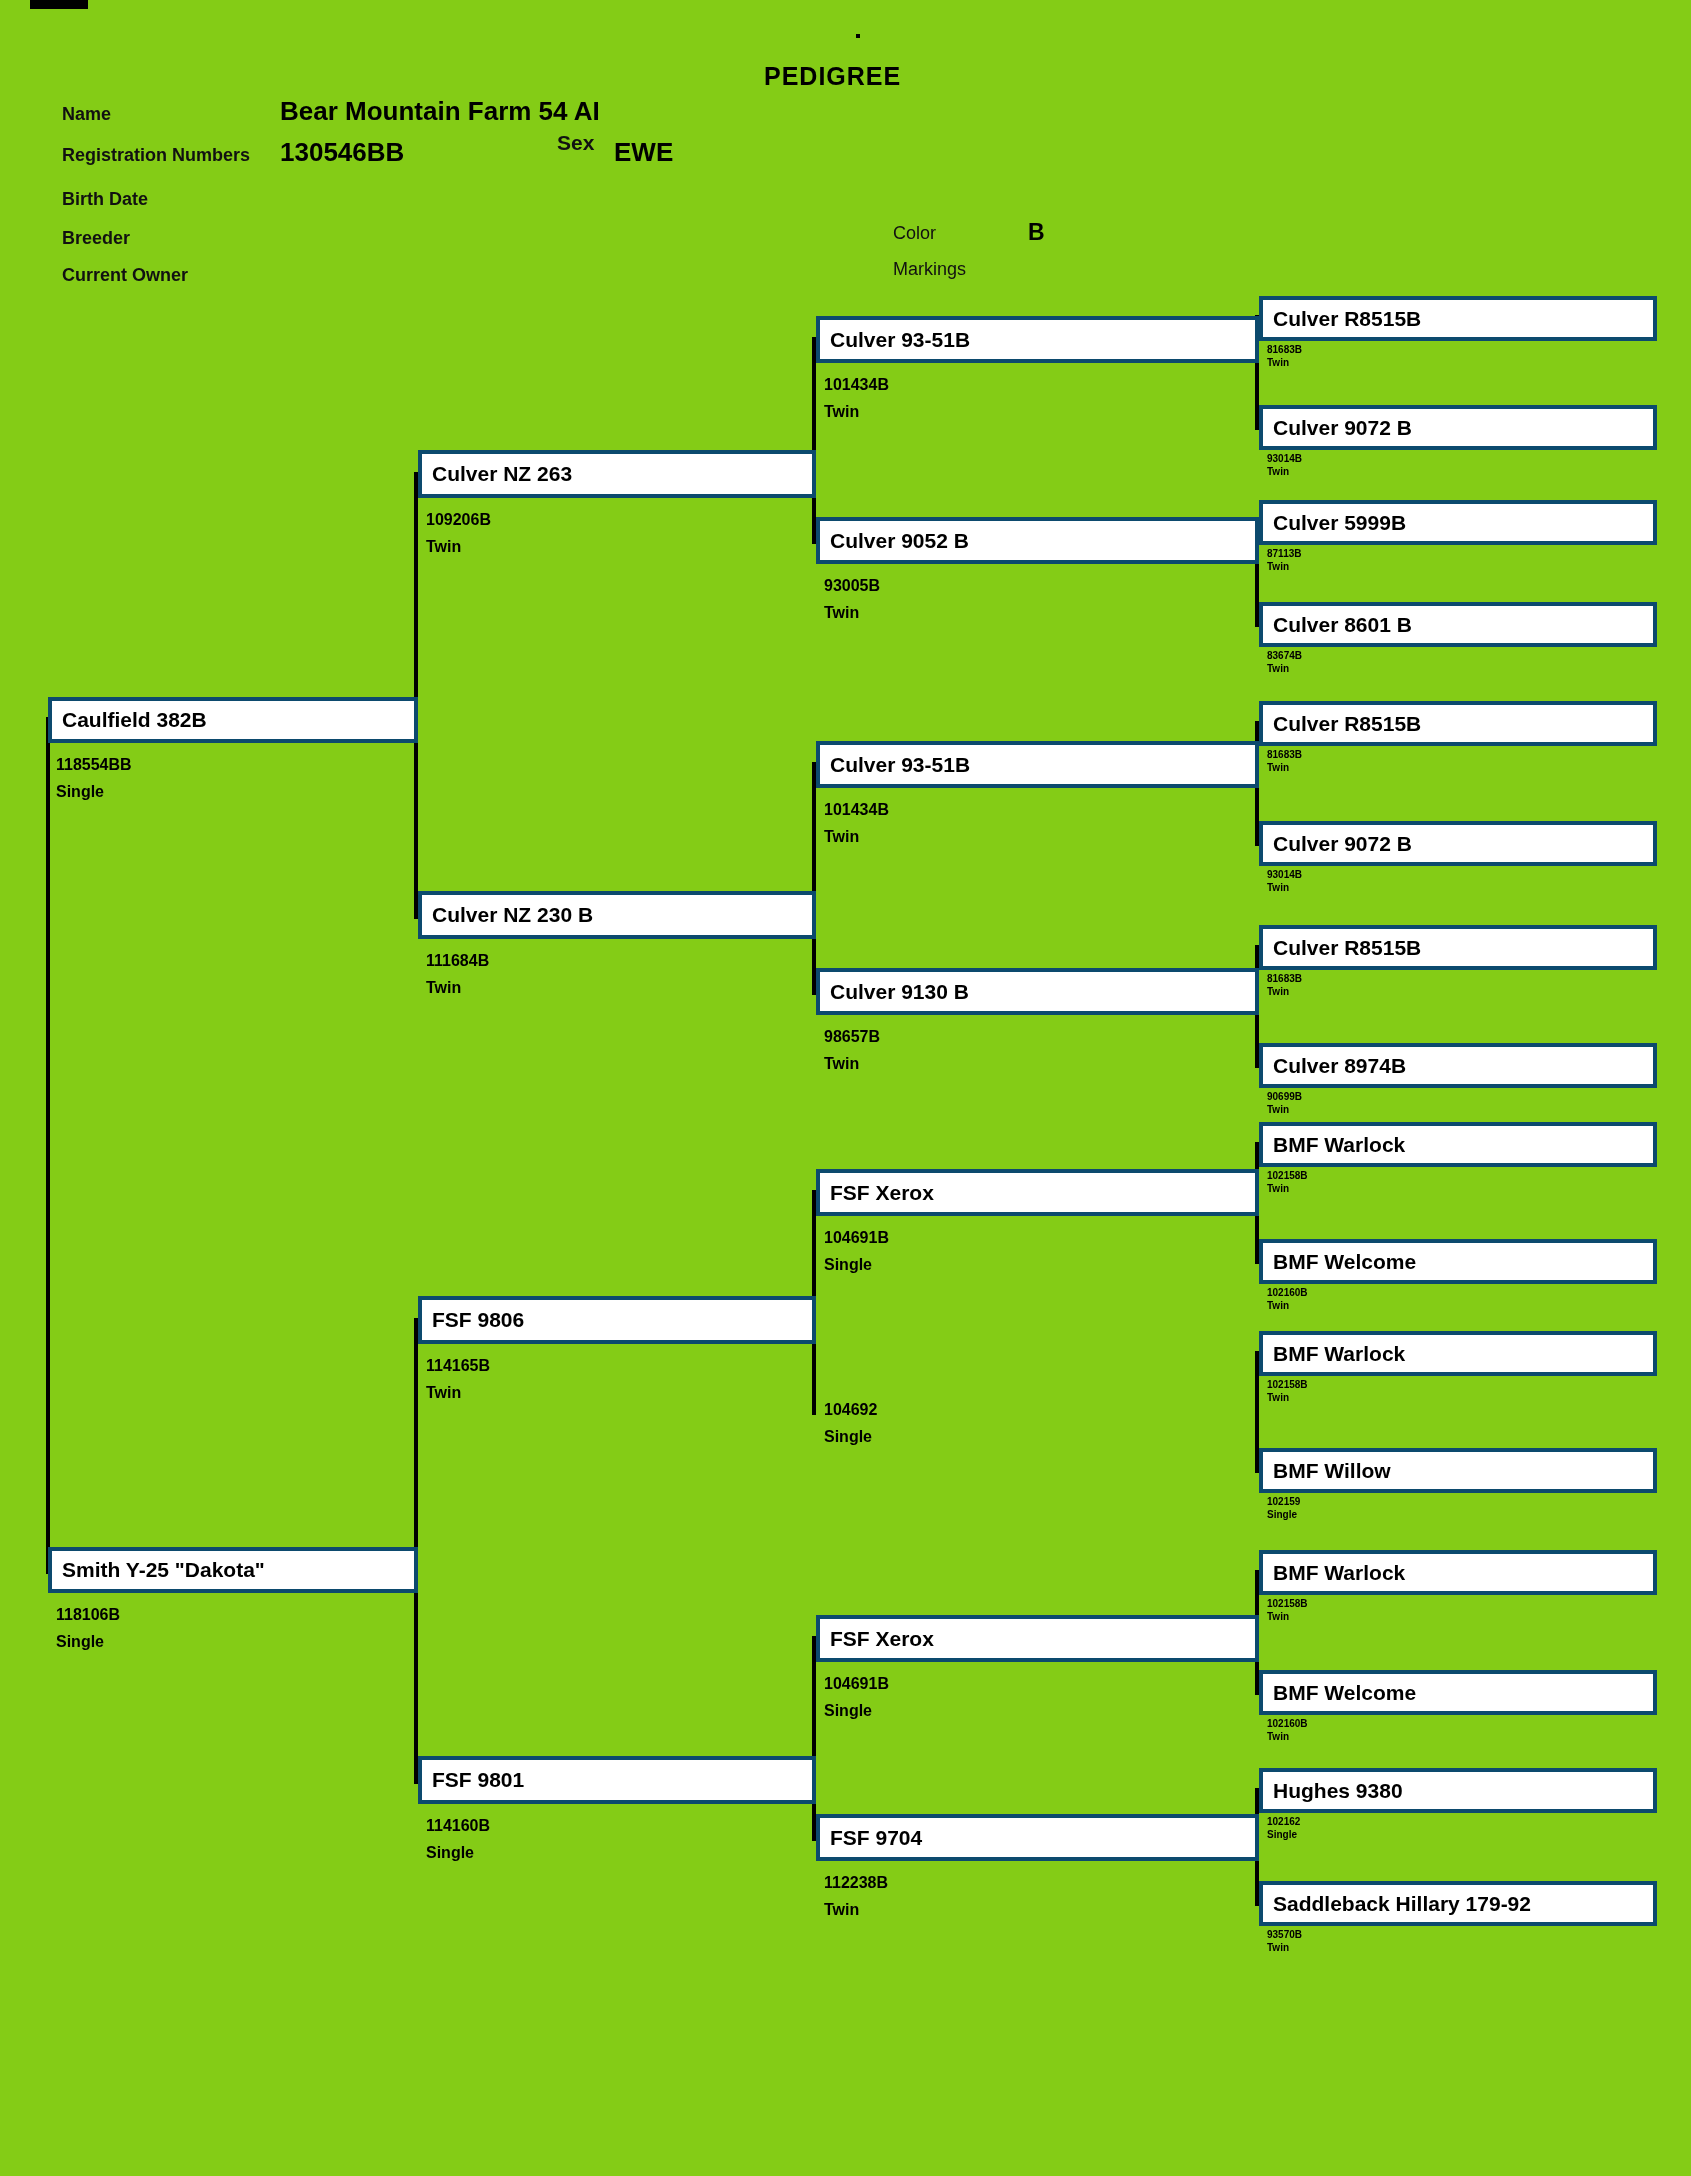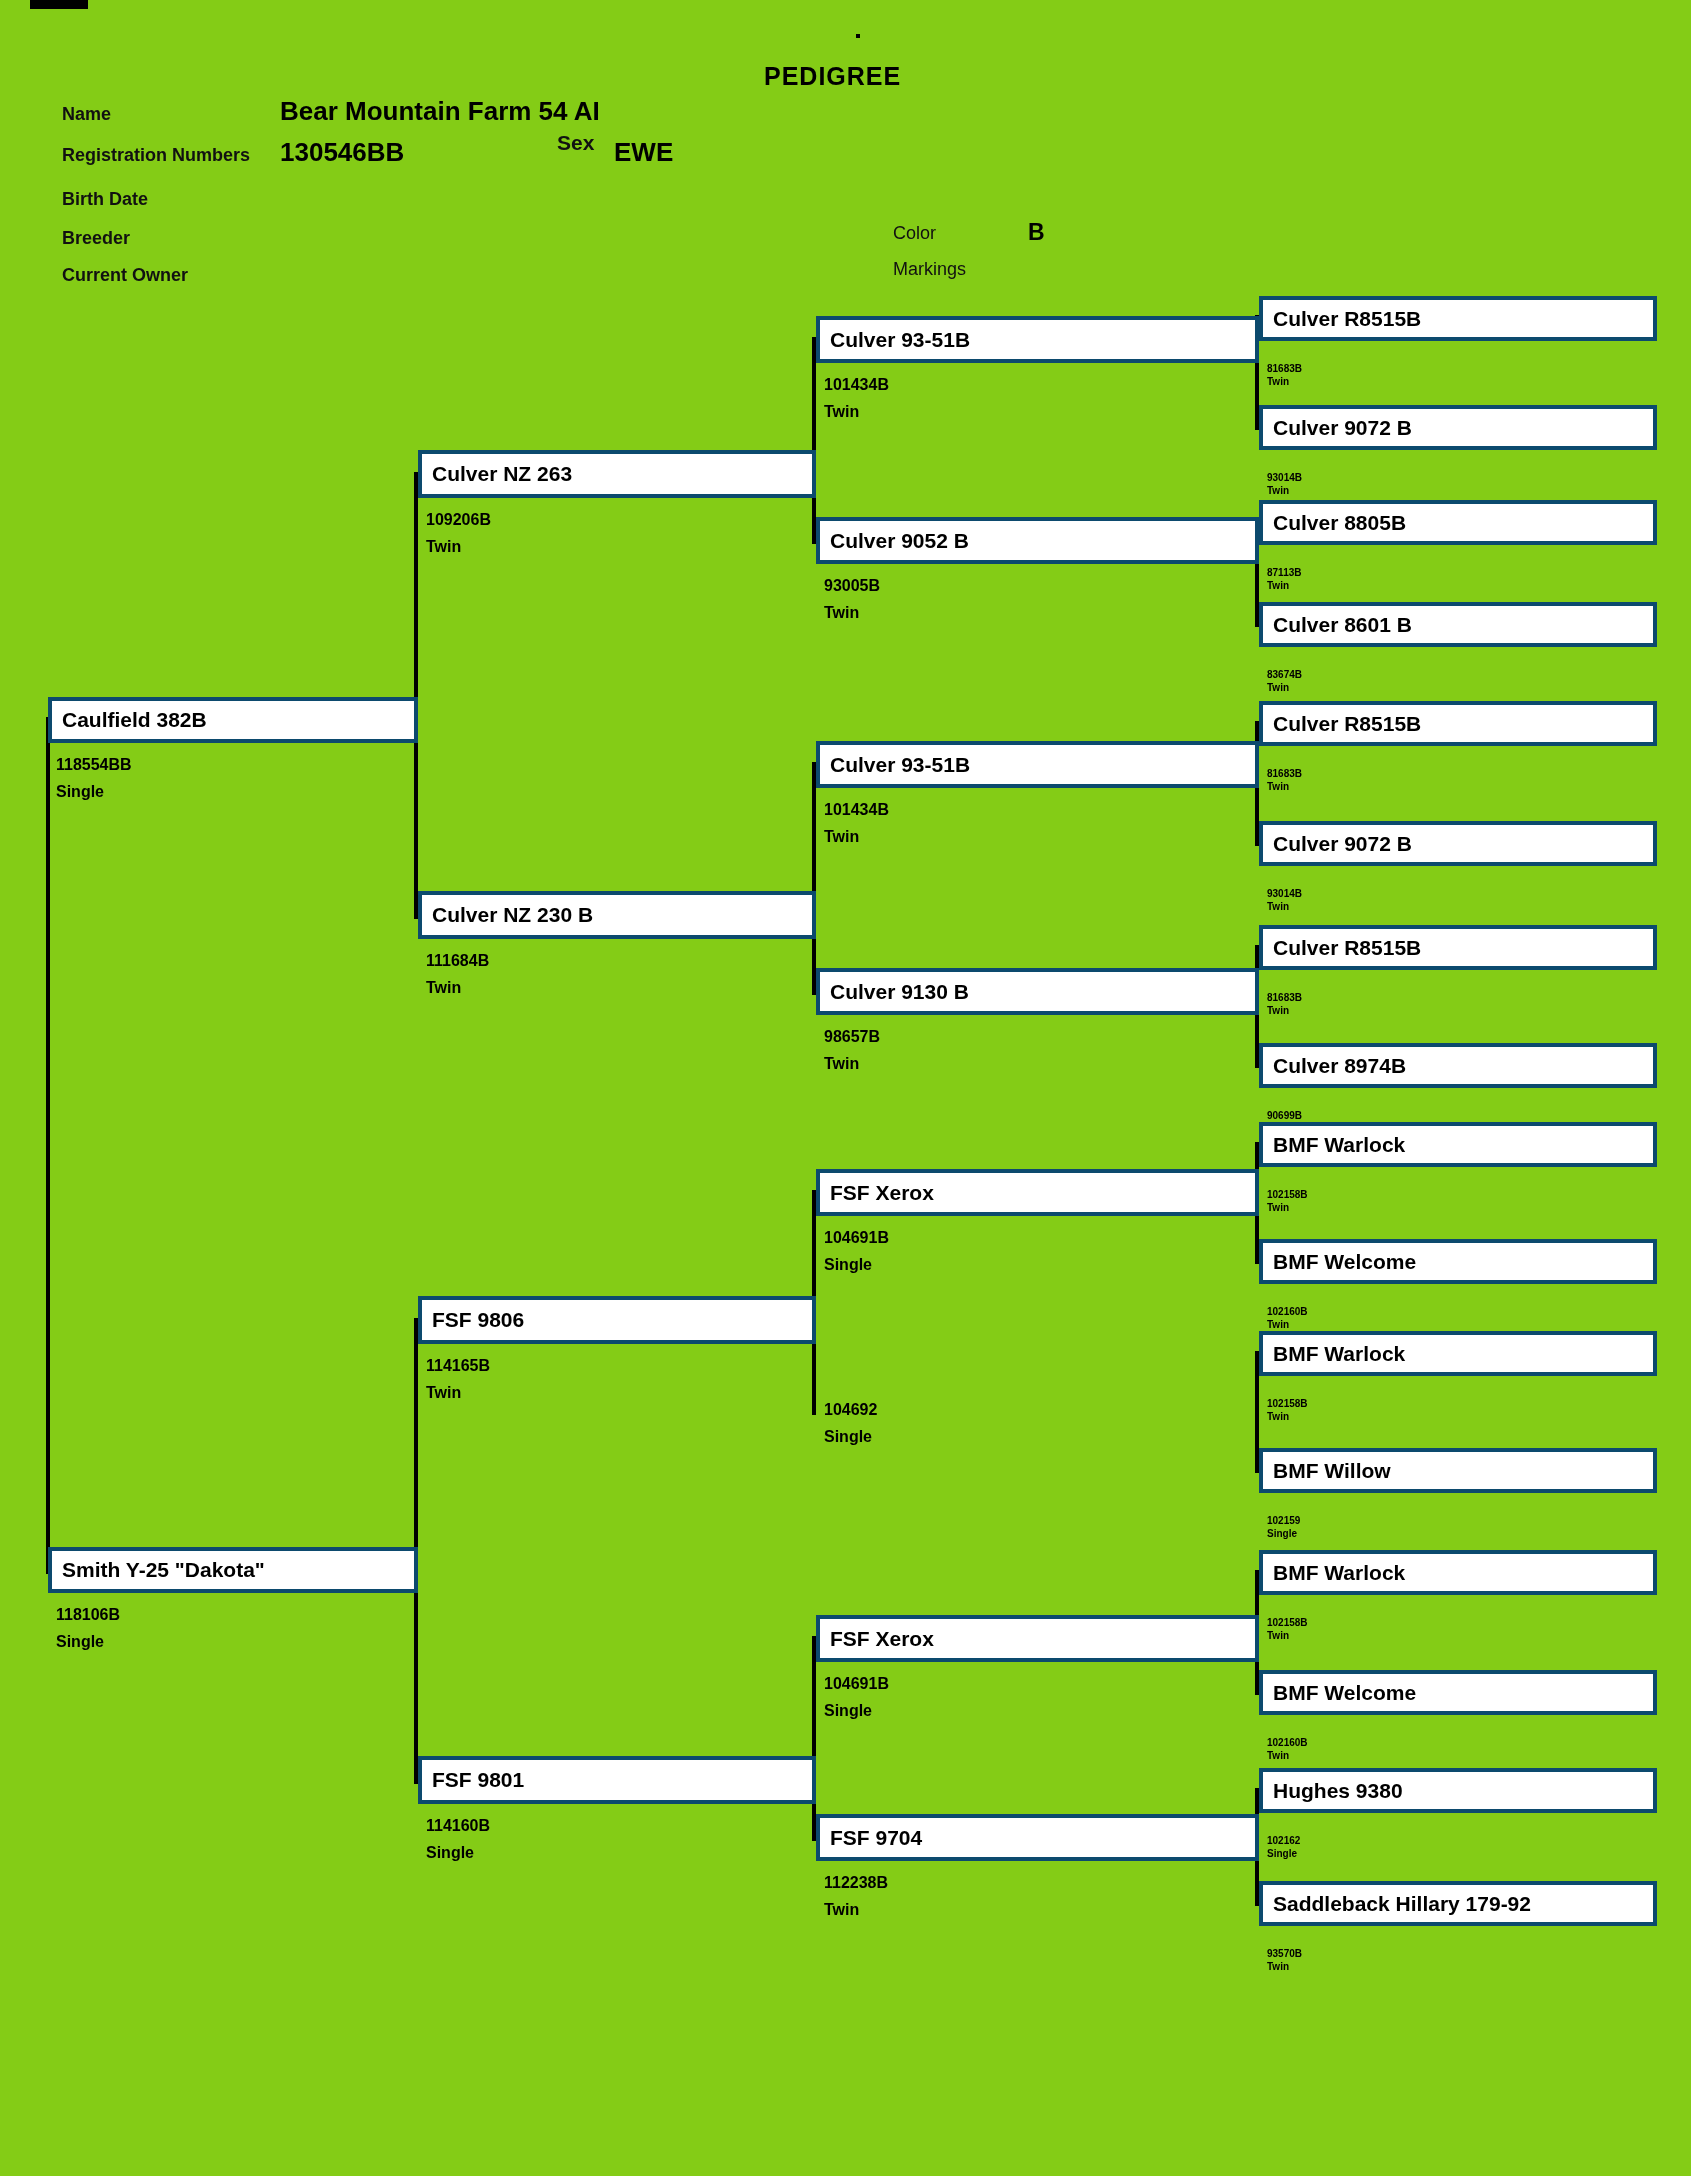--- a/index.html
+++ b/index.html
@@ -17,21 +17,21 @@
     border:4px solid #0c4a6e;background:#fff;box-sizing:border-box;
     display:flex;align-items:center;padding-left:10px;
     font-weight:bold;font-size:21px;white-space:nowrap;
   }
   .g1 .nbox{height:46px;}
   .g2 .nbox{height:48px;}
   .g3 .nbox{height:47px;}
   .g4 .nbox{height:45px;}
   .nsub{padding-left:8px;font-weight:bold;}
   .g1 .nsub,.g2 .nsub,.g3 .nsub{margin-top:8px;font-size:16px;line-height:27px;}
-  .g4 .nsub{margin-top:21px;font-size:10px;line-height:13px;}
+  .g4 .nsub{margin-top:2px;font-size:10px;line-height:13px;}
   .vline{position:absolute;width:4px;background:#000;}
   .artifact{position:absolute;background:#000;}
 </style>
 </head>
 <body>
 
 <div class="page">
 
   <div class="artifact" style="left:30px;top:0;width:58px;height:9px"></div>
   <div class="artifact" style="left:856px;top:34px;width:4px;height:4px"></div>
@@ -209,21 +209,21 @@
     <div class="nbox">
         <span>Culver 9072 B</span>
       </div>
     <div class="nsub">
       <div>93014B</div>
       <div>Twin</div>
     </div>
   </div>
   <div class="node g4" style="left:1259px;top:500px;width:398px">
     <div class="nbox">
-        <span>Culver 8805B</span>
+        <span>Culver 5999B</span>
       </div>
     <div class="nsub">
       <div>87113B</div>
       <div>Twin</div>
     </div>
   </div>
   <div class="node g4" style="left:1259px;top:602px;width:398px">
     <div class="nbox">
         <span>Culver 8601 B</span>
       </div>

